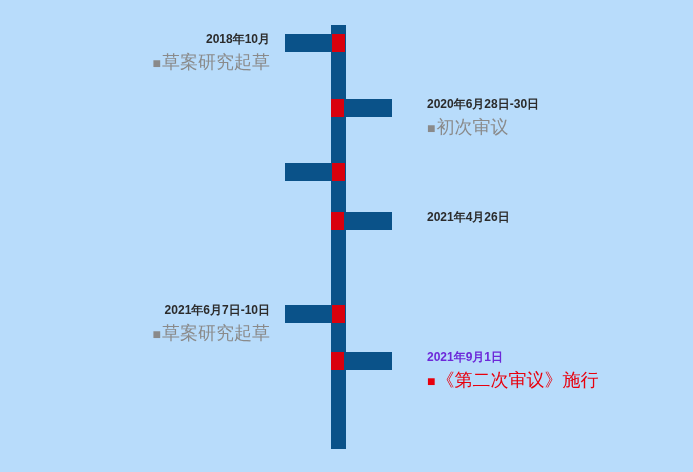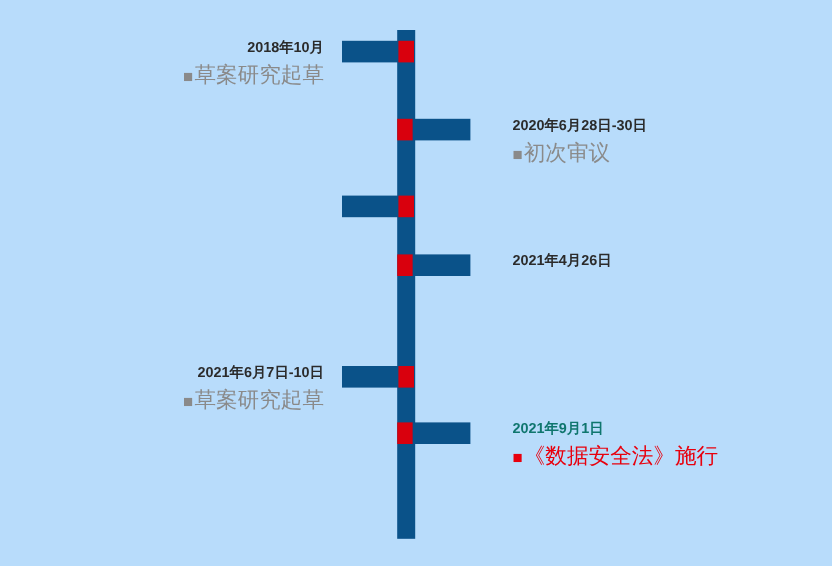--- a/index.html
+++ b/index.html
@@ -80,21 +80,21 @@
     color: #8a8a8a;
     white-space: nowrap;
     line-height: 24px;
   }
   .desc .bullet {
     color: #8a8a8a;
     font-size: 14px;
     letter-spacing: 1px;
   }
   
-  .event.highlight .date { color: #0f766e; }
+  .event.highlight .date { color: #6d28d9; }
   .event.highlight .desc { color: #e8000d; font-weight: normal; }
   .event.highlight .desc .bullet { color: #e8000d; }
 </style>
 </head>
 <body>
 
 <div id="timeline">
 
   <div class="spine"></div>
 
@@ -148,17 +148,17 @@
     </div>
   </div>
 
   <div class="event right highlight" style="top:352px;">
     <div class="bar">
       <div class="seg-red"></div>
       <div class="seg-blue"></div>
     </div>
     <div class="labels">
       <div class="date">2021年9月1日</div>
-      <div class="desc"><span class="bullet">■</span><span>《数据安全法》施行</span></div>
+      <div class="desc"><span class="bullet">■</span><span>《第二次审议》施行</span></div>
     </div>
   </div>
 
 </div>
 
 </body></html>

